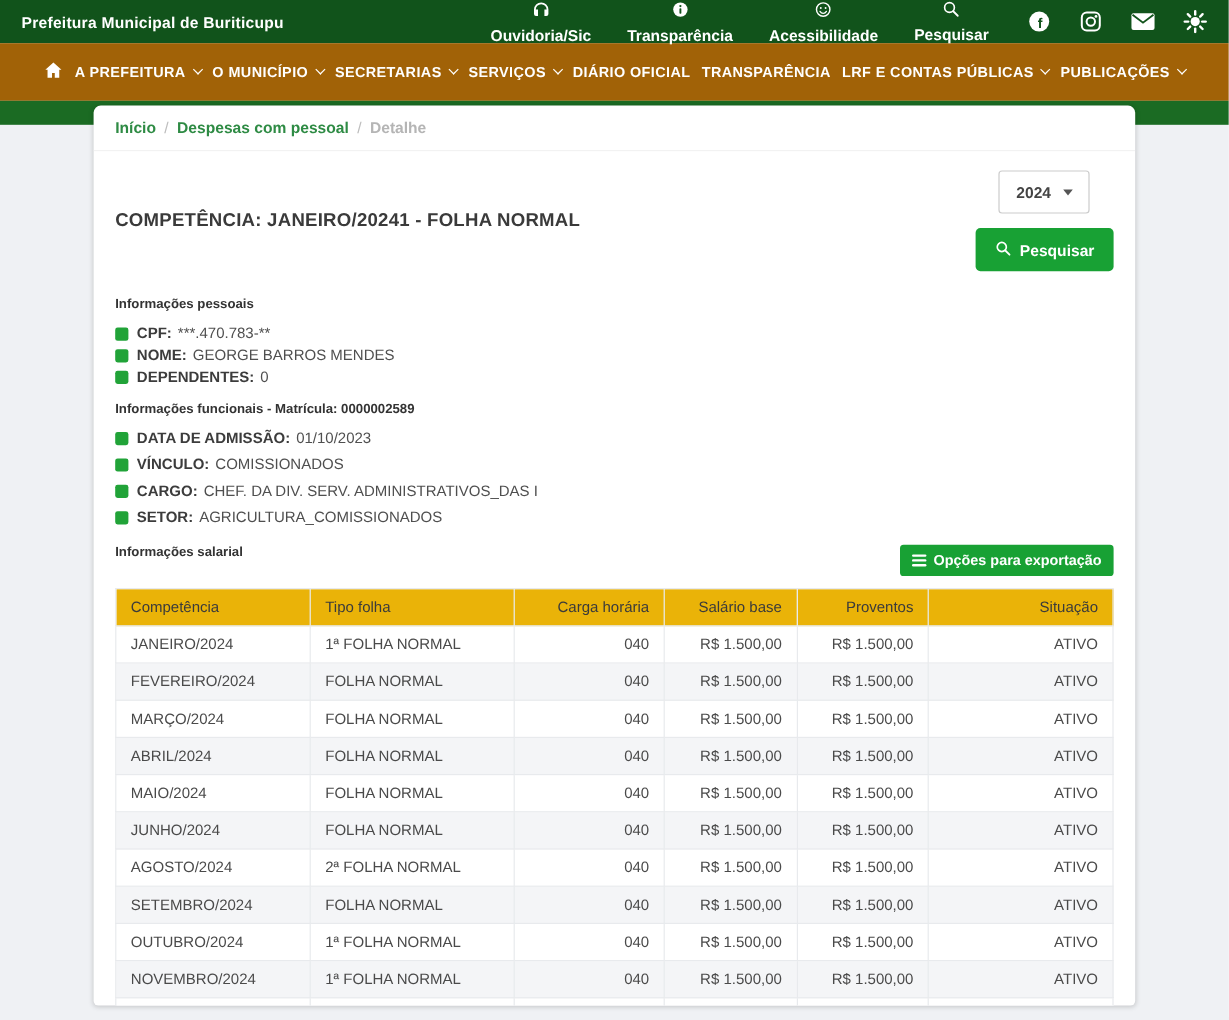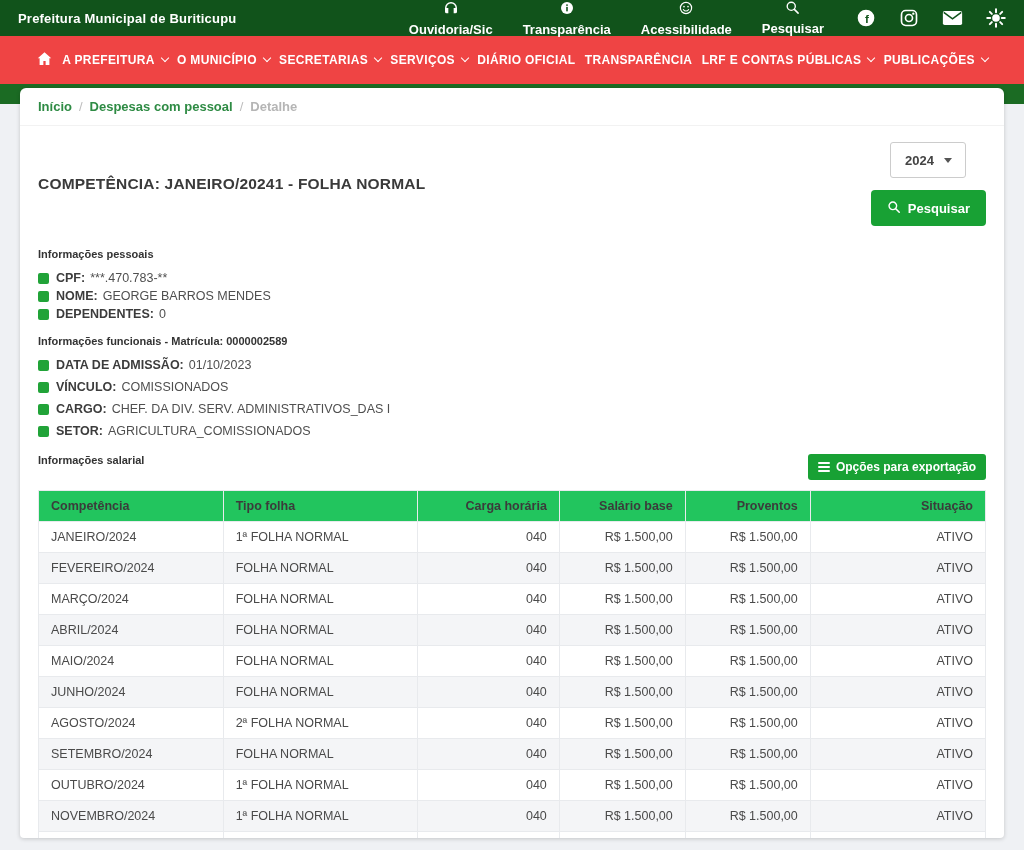--- a/index.html
+++ b/index.html
@@ -9,27 +9,27 @@
   
   .topbar { height:36px; background:#11531b; display:flex; align-items:center; padding:0 18px; color:#fff; }
   .brand { font-size:13px; font-weight:bold; letter-spacing:.2px; }
   .top-links { margin-left:auto; display:flex; align-items:center; gap:30px; }
   .top-link { display:flex; align-items:center; gap:6px; font-size:13px; font-weight:bold; color:#fff; text-decoration:none; cursor:pointer;flex-direction:column; }
   .top-link svg { display:block; }
   .social { display:flex; align-items:center; gap:23px; margin-left:32px; }
   .social a { display:flex; cursor:pointer; }
 
   
-  .navbar { height:48px; background:#ef4444; display:flex; align-items:center; padding:0 36px; justify-content:space-between; }
+  .navbar { height:48px; background:#a16207; display:flex; align-items:center; padding:0 36px; justify-content:space-between; }
   .nav-item { color:#fff; font-size:12px; font-weight:bold; letter-spacing:.35px; text-decoration:none; display:flex; align-items:center; cursor:pointer; white-space:nowrap; }
   .caret { display:inline-block; width:6px; height:6px; border:solid #fff; border-width:0 1.6px 1.6px 0; transform:rotate(45deg); margin-left:7px; margin-top:-4px; }
   .green-ext { height:20px; background:#1b6b23; }
 
   
-  .card { width:984px; margin:-16px auto 0; background:#fff; border-radius:6px 6px 4px 4px; box-shadow:0 1px 4px rgba(0,0,0,.18); height:750px; overflow:hidden; }
+  .card { width:868px; margin:-16px auto 0; background:#fff; border-radius:6px 6px 4px 4px; box-shadow:0 1px 4px rgba(0,0,0,.18); height:750px; overflow:hidden; }
 
   .breadcrumb { padding:11px 18px; font-size:13px; border-bottom:1px solid #f2f2f2; display:flex; gap:7px; align-items:center; }
   .bc-link { color:#2e8b44; font-weight:bold; text-decoration:none; cursor:pointer; }
   .bc-sep { color:#bdbdbd; }
   .bc-current { color:#b5b5b5; font-weight:bold; }
 
   .title-row { display:flex; justify-content:space-between; align-items:center; padding:16px 18px 8px; }
   .page-title { font-size:15.5px; font-weight:bold; color:#3a3a3a; letter-spacing:.2px; }
   .title-actions { display:flex; align-items:center; gap:12px;flex-direction:column; }
   .year-select { width:76px; height:36px; background:#fff; border:1px solid #ccc; border-radius:3px; display:flex; align-items:center; justify-content:center; gap:10px; font-size:13px; font-weight:bold; color:#444; cursor:pointer; }
@@ -48,21 +48,21 @@
   ul.info.spread li { margin-bottom:8px; }
   .bullet { width:11px; height:11px; background:#21a338; border-radius:2px; margin-right:7px; flex:none; }
   .lab { font-weight:bold; color:#3c3c3c; margin-right:5px; white-space:nowrap; }
   .val { color:#4f4f4f; }
 
   .salary-row { display:flex; justify-content:space-between; align-items:flex-start; margin:16px 0 10px; }
   .salary-row .sec-heading { margin:0; }
 
   table.pay { width:100%; border-collapse:collapse; font-size:12.5px; margin-bottom:20px; }
   .pay th, .pay td { border:1px solid #e8eaed; padding:8px 12px; }
-  .pay th { background:#22c55e; font-weight:bold; color:#3b3b3b; }
+  .pay th { background:#eab308; font-weight:normal; color:#3b3b3b; }
   .pay td { color:#4a4a4a; background:#fff; }
   .pay tbody tr:nth-child(even) td { background:#f4f5f7; }
   .al { text-align:left; } .ar { text-align:right; }
 </style>
 </head>
 <body>
 
 <header class="topbar">
   <span class="brand">Prefeitura Municipal de Buriticupu</span>
   <nav class="top-links">

